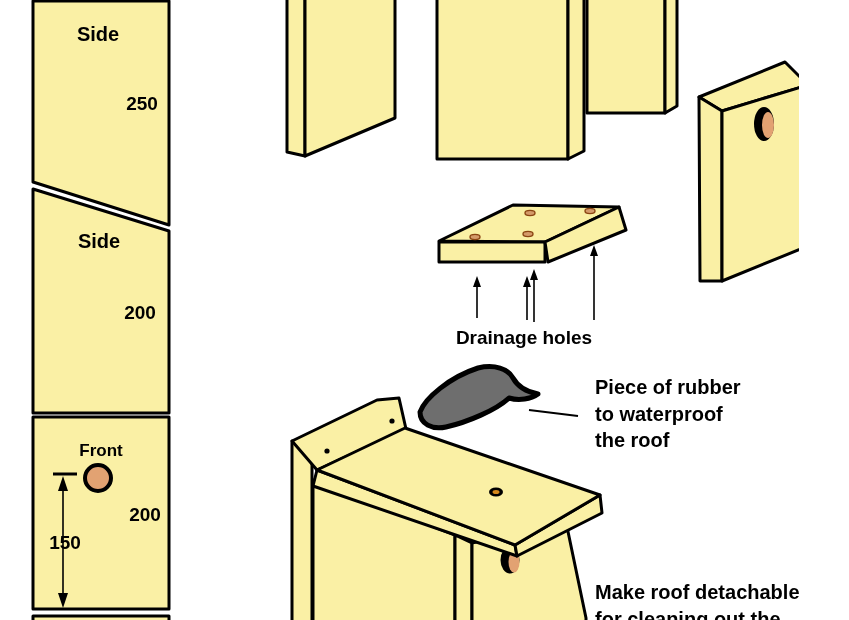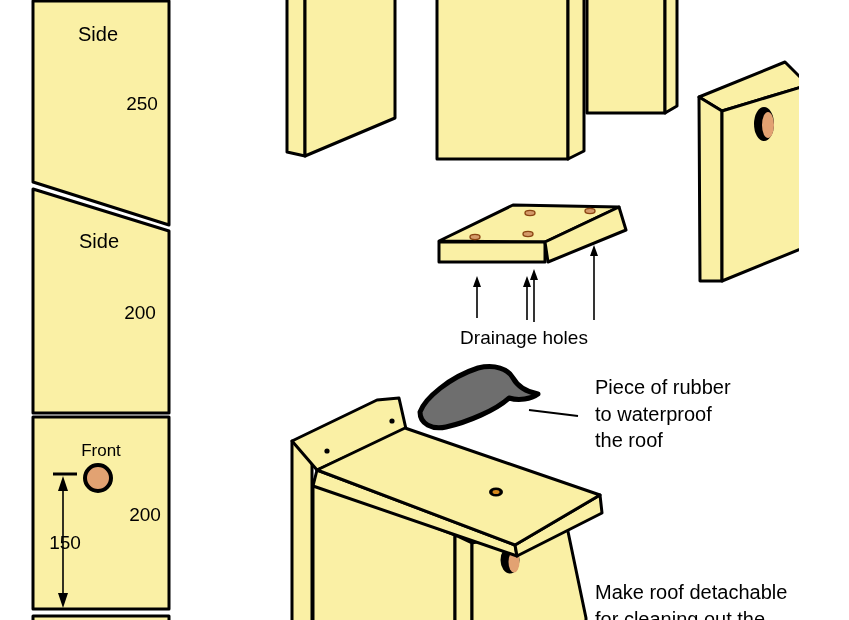--- a/index.html
+++ b/index.html
@@ -1,16 +1,16 @@
 <!DOCTYPE html>
 <html><head>
 <meta charset="utf-8">
 <style>
   html,body{margin:0;padding:0;background:#fff;}
-  .stage{position:relative;width:799px;height:620px;overflow:hidden;background:#fff;}
+  .stage{position:relative;width:799px;height:620px;overflow:hidden;background:#fff;font-weight:bold;}
   svg{display:block;}
   .outl{stroke:#000;stroke-width:3;stroke-linejoin:round;}
   .thick{stroke:#000;stroke-width:5;stroke-linejoin:round;stroke-linecap:round;}
   .thin{stroke:#000;stroke-width:1.6;}
   .lbl{font-family:"Liberation Sans",sans-serif;fill:#000;}
   .s20{font-size:20px;}
   .s19{font-size:19px;}
   .s17{font-size:17px;}
   .mid{text-anchor:middle;}
 </style>

